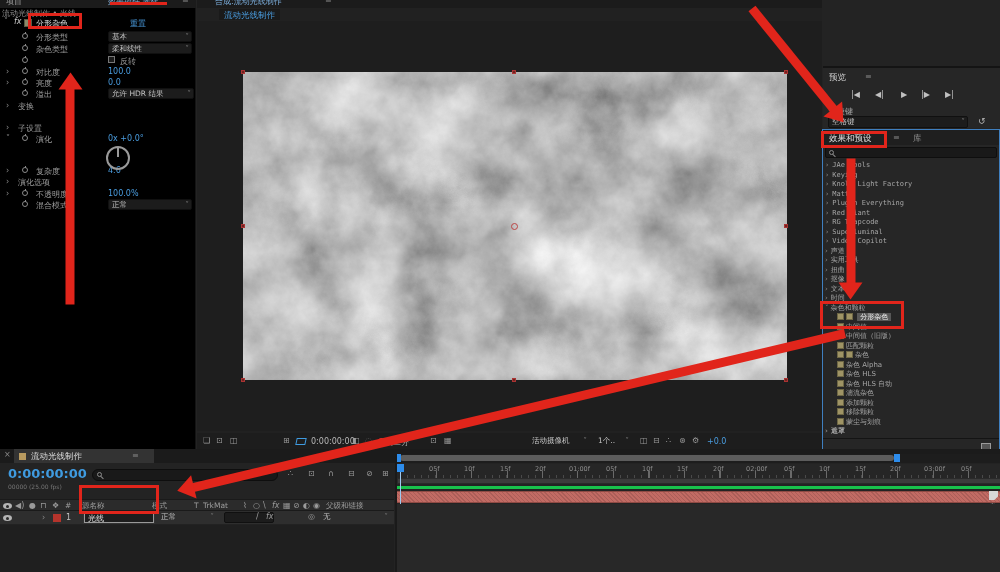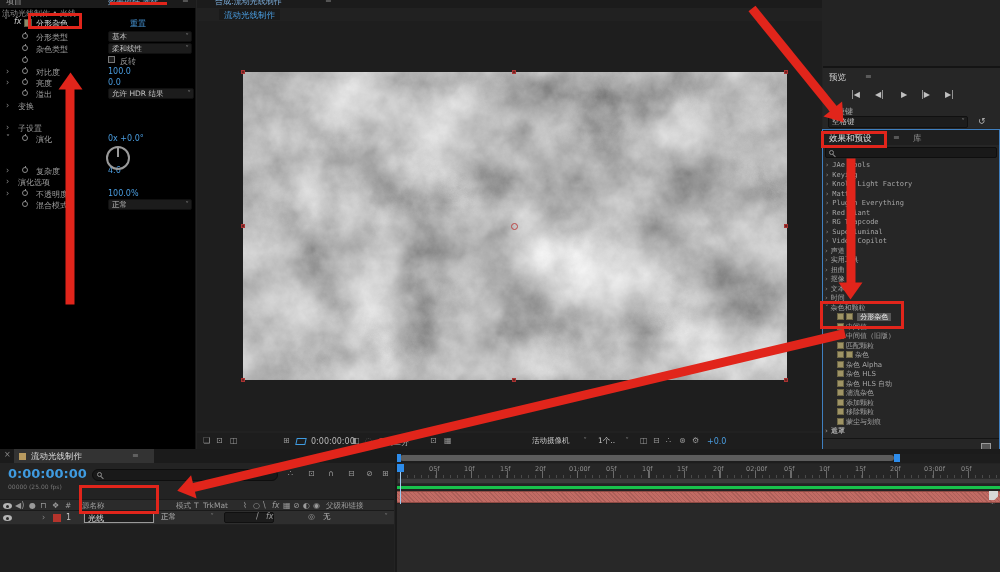--- a/index.html
+++ b/index.html
@@ -303,21 +303,21 @@
       <span class="gi" style="left:382px;top:6px;">⊞</span>
 
       <div class="abs colhead" style="left:0;top:36px;width:394px;height:12px;background:#2b2b2b;border-top:1px solid #1a1a1a;border-bottom:1px solid #1a1a1a;">
         <span class="eye" style="left:3px;top:3px;"></span>
         <span class="gi" style="left:15px;top:1px;">◀)</span>
         <span class="gi" style="left:29px;top:1px;">●</span>
         <span class="gi" style="left:40px;top:1px;">⊓</span>
         <span class="gi" style="left:52px;top:1px;">❖</span>
         <span class="abs" style="left:65px;top:1px;">#</span>
         <span class="abs" style="left:82px;top:1px;">源名称</span>
-        <span class="abs" style="left:152px;top:1px;margin-left:24px;">模式</span>
+        <span class="abs" style="left:152px;top:1px;">模式</span>
         <span class="abs" style="left:194px;top:1px;">T</span>
         <span class="abs" style="left:203px;top:1px;">TrkMat</span>
         <span class="gi" style="left:243px;top:1px;">⌇</span>
         <span class="gi" style="left:253px;top:1px;">○</span>
         <span class="gi" style="left:263px;top:1px;">\</span>
         <span class="gi" style="left:272px;top:1px;font-style:italic;">fx</span>
         <span class="gi" style="left:283px;top:1px;">▦</span>
         <span class="gi" style="left:293px;top:1px;">⊘</span>
         <span class="gi" style="left:303px;top:1px;">◐</span>
         <span class="gi" style="left:313px;top:1px;">◉</span>

